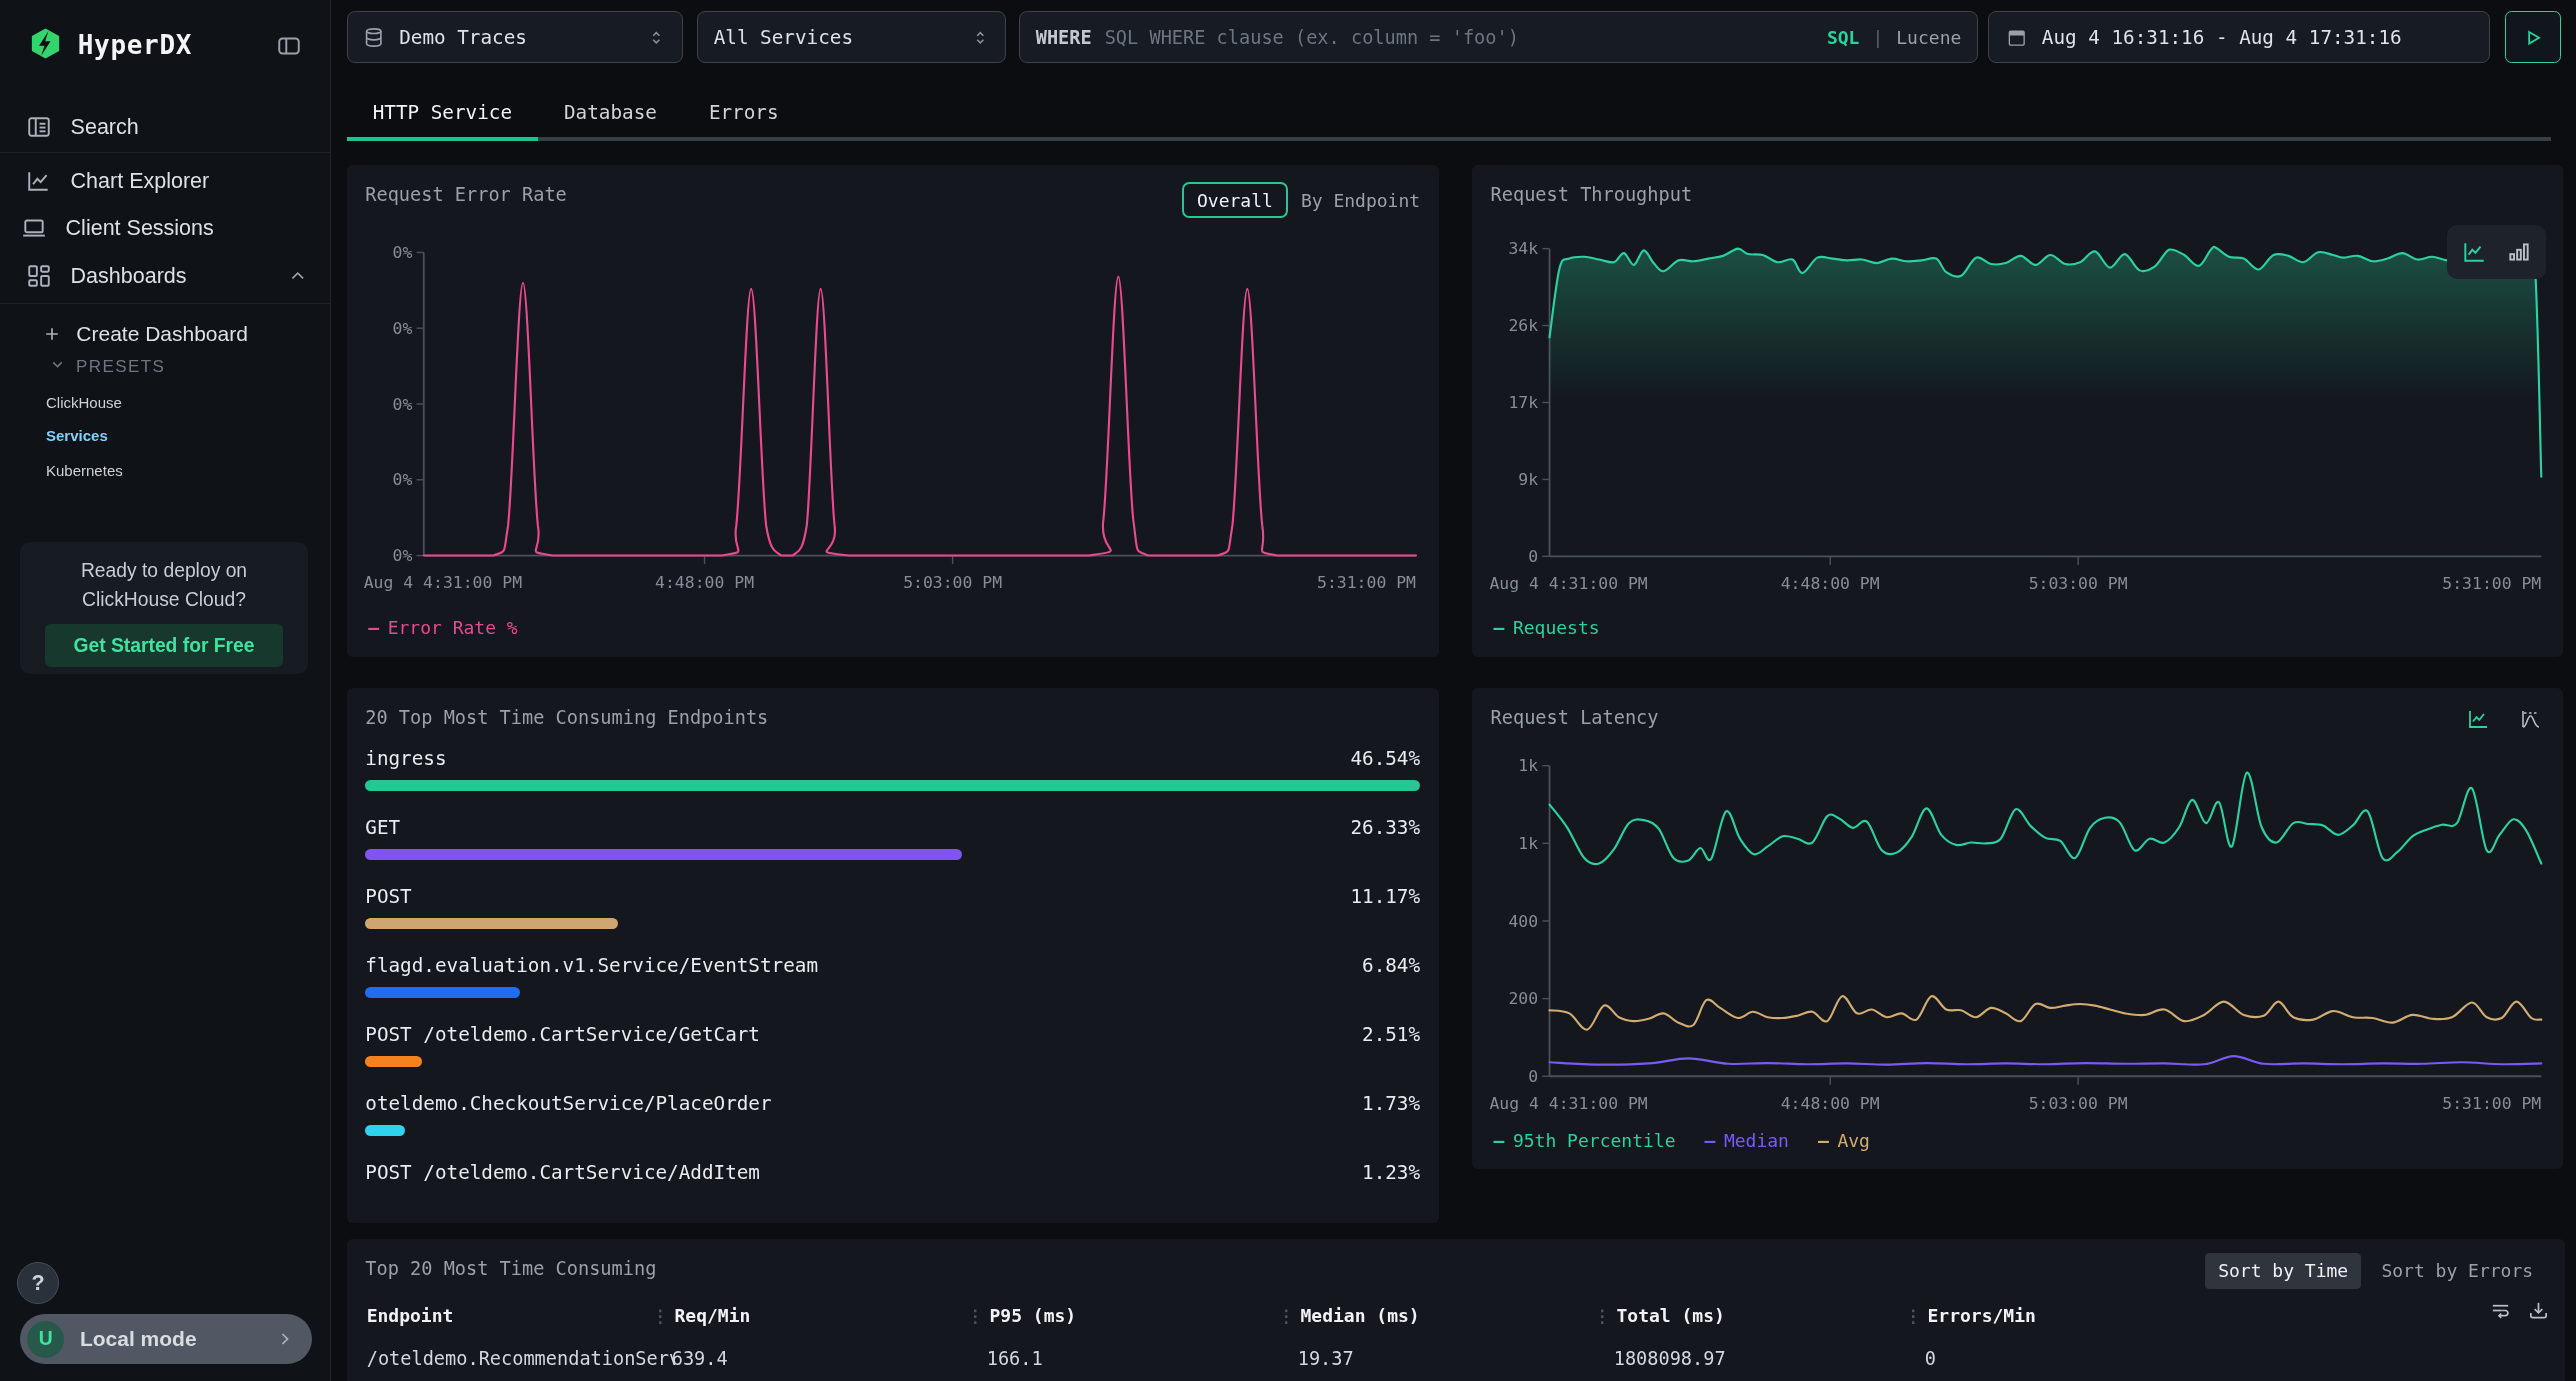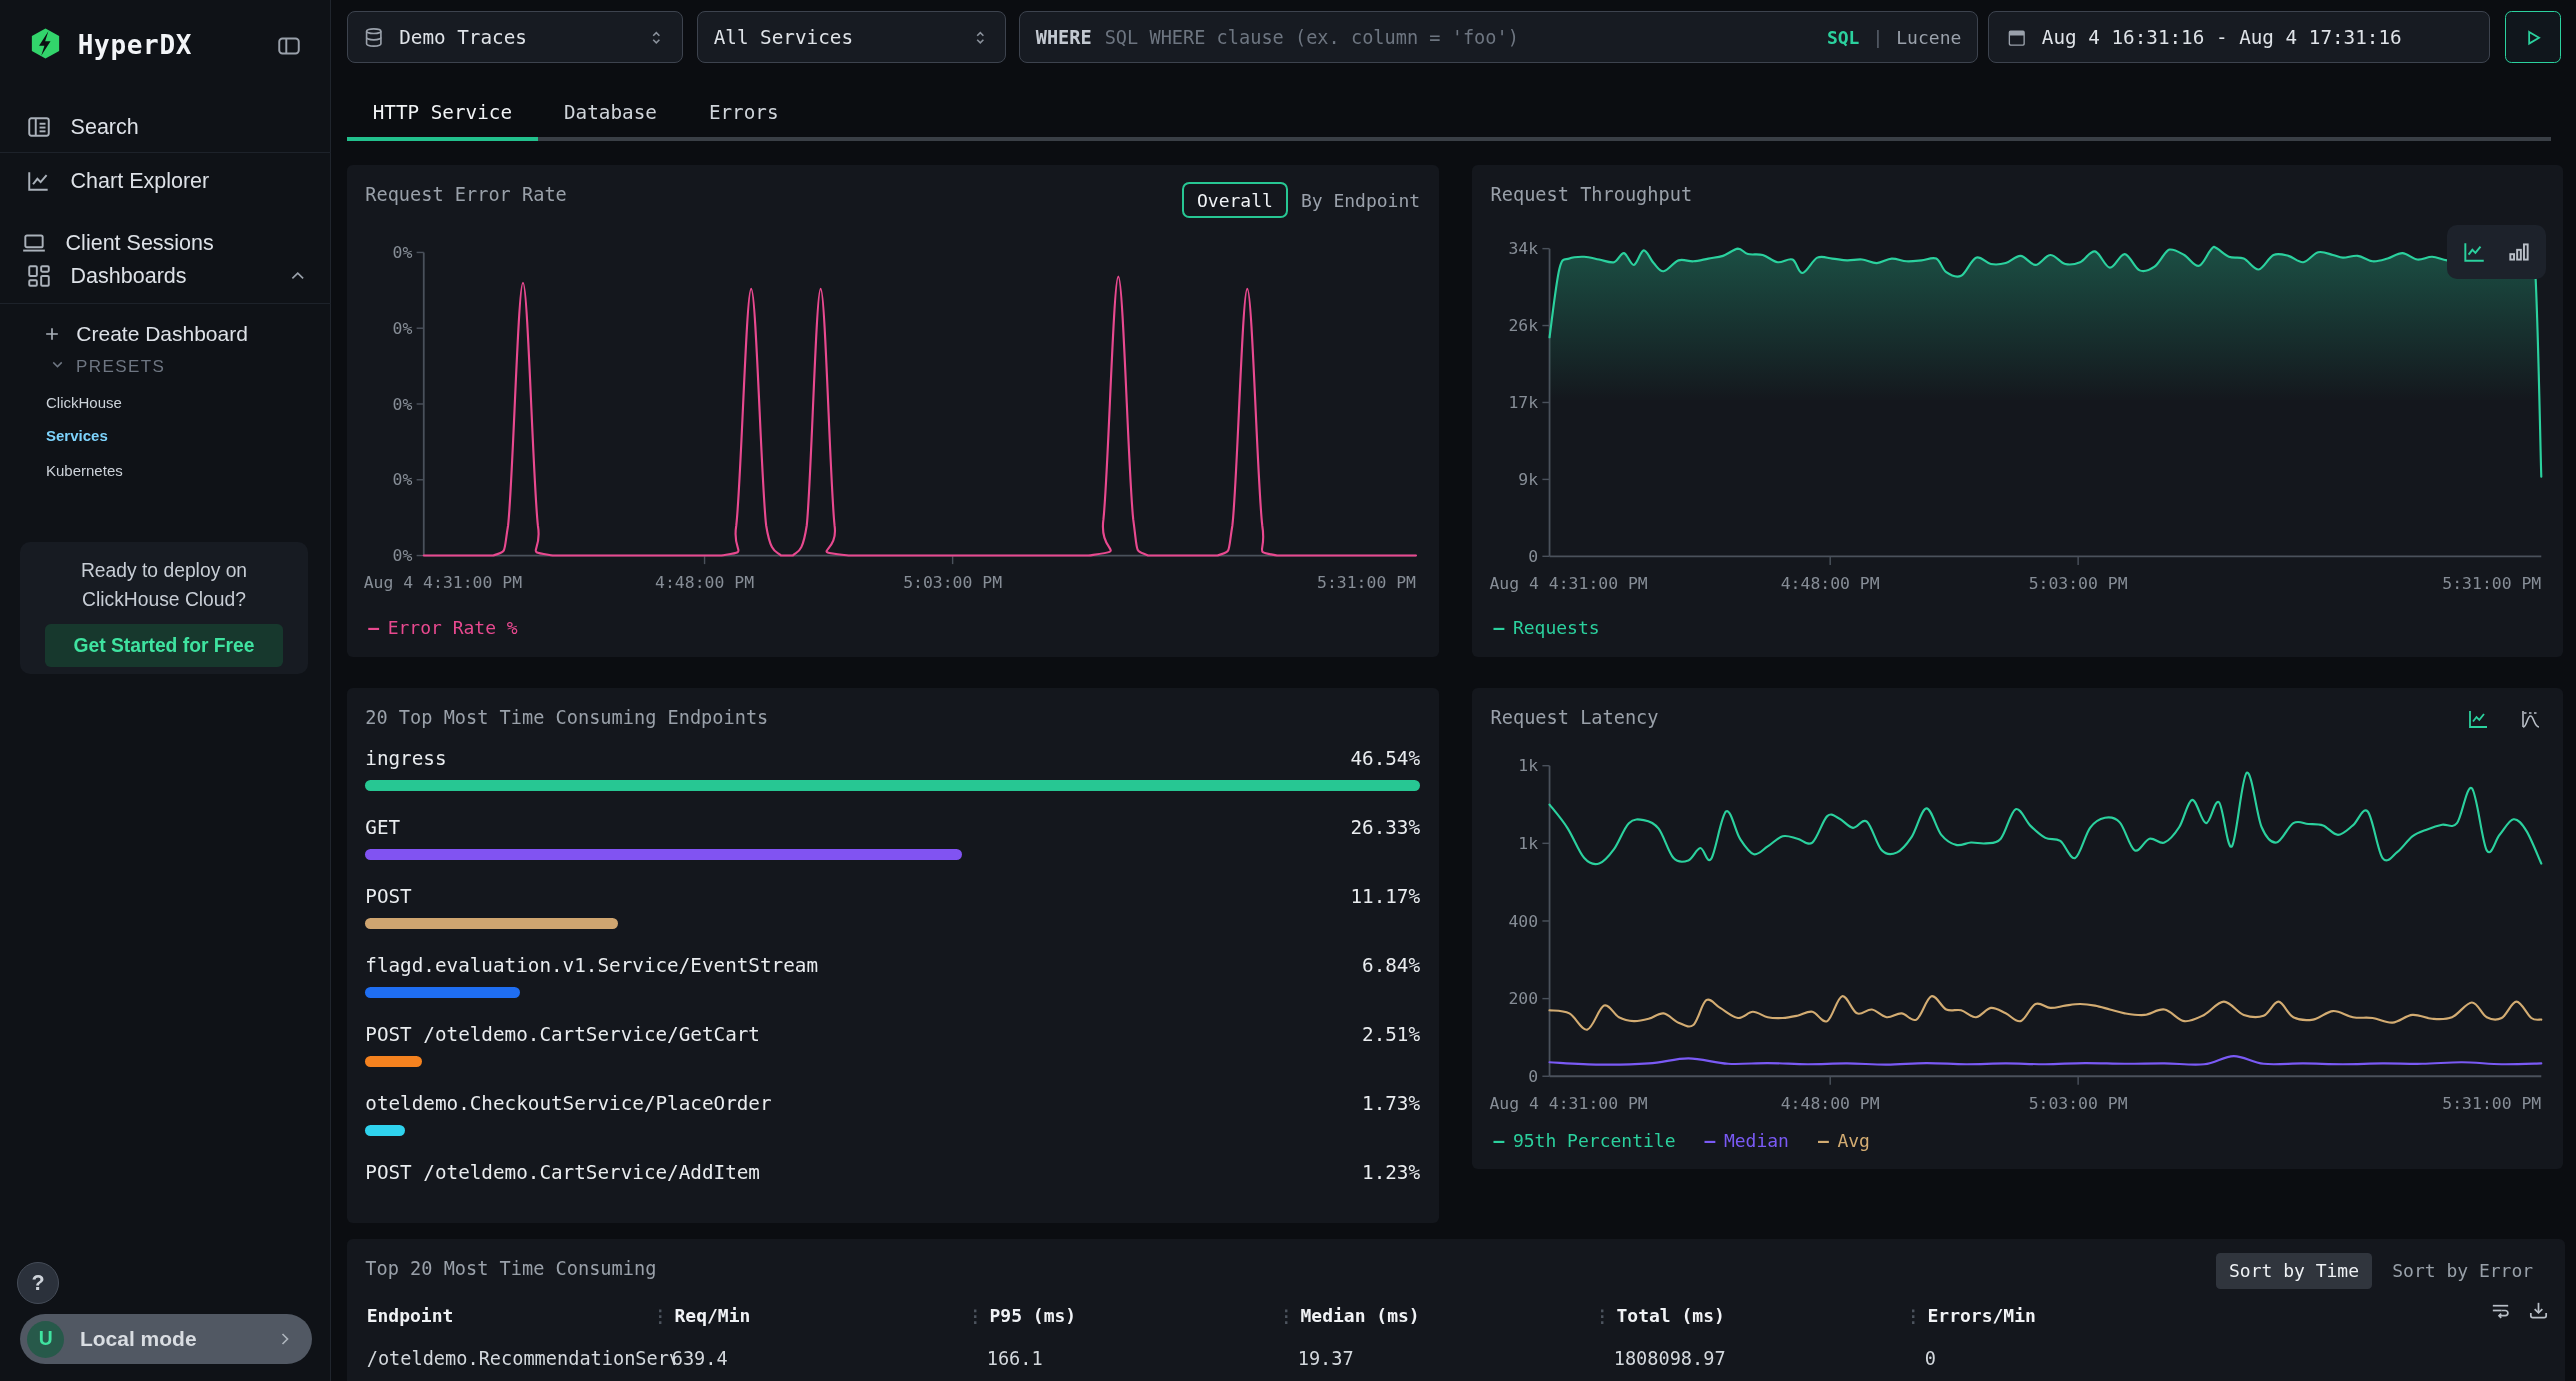--- a/index.html
+++ b/index.html
@@ -151,21 +151,21 @@
   <div class="side-item" style="top:158px;">
     <span class="ic">
       <svg width="26" height="26" viewBox="0 0 24 24" fill="none" stroke="currentColor" stroke-width="1.8">
           <path d="M3 4v16h17"></path>
           <path d="M6.5 15l4-5 3 3 5.5-6.5"></path>
         </svg>
     </span>
     <span>Chart Explorer</span>
   </div>
 
-  <div class="side-item" style="top:220px;padding-left:21px;">
+  <div class="side-item" style="top:205px;padding-left:21px;">
     <span class="ic">
       <svg width="26" height="26" viewBox="0 0 24 24" fill="none" stroke="currentColor" stroke-width="1.8">
           <rect x="4" y="5" width="16" height="11" rx="1.5"></rect>
           <path d="M2 19h20"></path>
         </svg>
     </span>
     <span>Client Sessions</span>
   </div>
 
   <div class="side-item" style="top:253px;">
@@ -480,21 +480,21 @@
           <b>—</b>
           <span>Avg</span>
         </span>
     </div>
   </section>
 
   <section class="panel" id="panel-table">
     <div class="panel-title">Top 20 Most Time Consuming</div>
     <div class="sort-btns">
       <button class="sort-btn active">Sort by Time</button>
-      <button class="sort-btn">Sort by Error</button>
+      <button class="sort-btn">Sort by Errors</button>
     </div>
 
     <div class="thead-cell" style="left:20px;">
         <span>Endpoint</span>
       </div>
     <div class="thead-cell" style="left:305px;">
         <span class="drag-dots">⋮</span>
         <span>Req/Min</span>
       </div>
     <div class="thead-cell" style="left:620px;">

